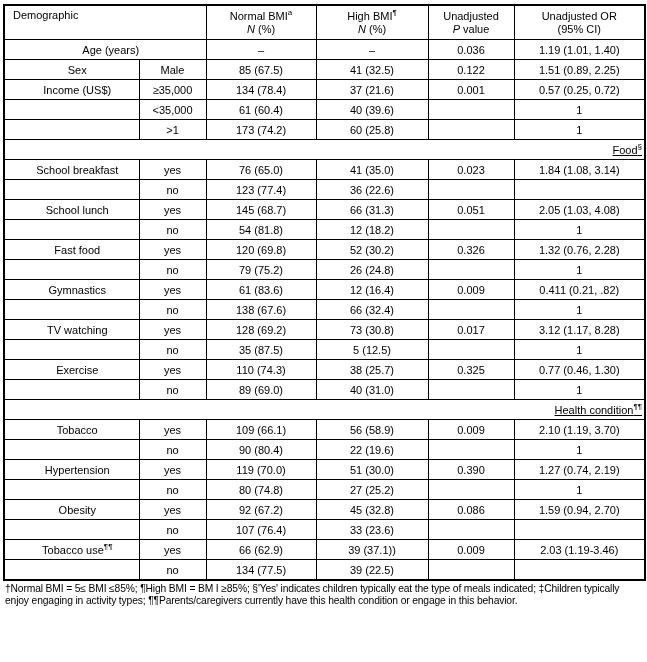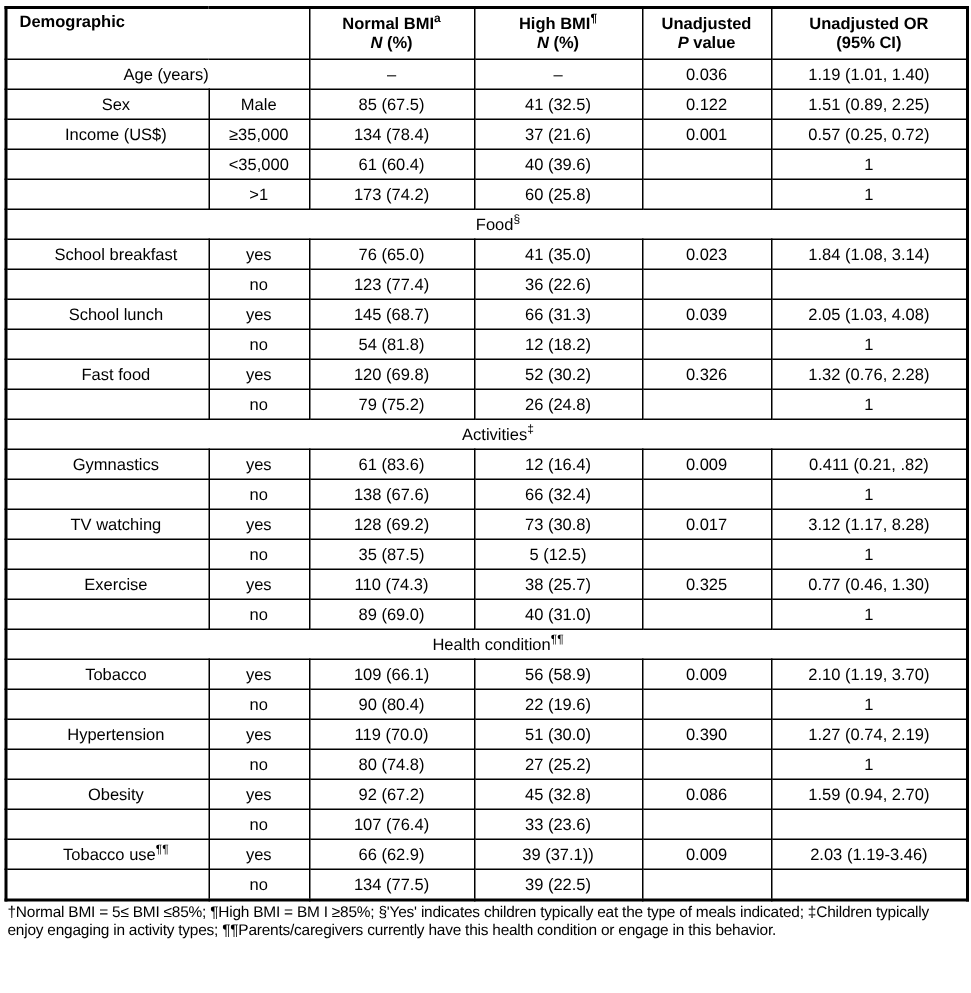--- a/index.html
+++ b/index.html
@@ -1,24 +1,24 @@
 <!DOCTYPE html>
 <html><head>
 <meta charset="utf-8">
 <style>
   html,body{margin:0;padding:0;background:#fff;}
   body{width:647px;height:662px;font-family:"Liberation Sans",sans-serif;color:#000;overflow:hidden;}
   .page{padding:4px 0 0 3px;}
   table{border-collapse:collapse;table-layout:fixed;width:641px;border:2px solid #000;}
   th,td{border:1px solid #000;font-size:11px;height:19px;padding:0 2px;text-align:center;
         vertical-align:middle;white-space:nowrap;overflow:hidden;}
-  thead th{font-weight:bold;height:30px;line-height:13px;vertical-align:middle;}
+  thead th{font-weight:normal;height:30px;line-height:13px;vertical-align:middle;}
   th.left{text-align:left;padding-left:8px;vertical-align:top;padding-top:3px;}
   td.label{text-align:center;padding-left:13px;}
-  td.section-label{text-align:center;padding-left:17px;}
+  td.section-label{text-align:right;padding-left:17px;text-decoration:underline;}
   sup{font-size:8px;line-height:0;}
   i{font-style:italic;}
   .footnote{font-size:10.3px;line-height:11.6px;letter-spacing:-0.15px;
             margin:2px 2px 0 2px;width:640px;white-space:normal;}
 </style>
 </head>
 <body>
 
 <div class="page">
   <table>
@@ -110,21 +110,21 @@
           <td><span>123 (77.4)</span></td>
           <td><span>36 (22.6)</span></td>
           <td><span></span></td>
           <td><span></span></td>
         </tr>
         <tr>
           <td class="label"><span>School lunch</span></td>
           <td><span>yes</span></td>
           <td><span>145 (68.7)</span></td>
           <td><span>66 (31.3)</span></td>
-          <td><span>0.039</span></td>
+          <td><span>0.051</span></td>
           <td><span>2.05 (1.03, 4.08)</span></td>
         </tr>
         <tr>
           <td class="label"><span></span></td>
           <td><span>no</span></td>
           <td><span>54 (81.8)</span></td>
           <td><span>12 (18.2)</span></td>
           <td><span></span></td>
           <td><span>1</span></td>
         </tr>
@@ -136,23 +136,20 @@
           <td><span>0.326</span></td>
           <td><span>1.32 (0.76, 2.28)</span></td>
         </tr>
         <tr>
           <td class="label"><span></span></td>
           <td><span>no</span></td>
           <td><span>79 (75.2)</span></td>
           <td><span>26 (24.8)</span></td>
           <td><span></span></td>
           <td><span>1</span></td>
-        </tr>
-        <tr>
-          <td class="section-label" colspan="6"><span>Activities</span><sup>‡</sup></td>
         </tr>
         <tr>
           <td class="label"><span>Gymnastics</span></td>
           <td><span>yes</span></td>
           <td><span>61 (83.6)</span></td>
           <td><span>12 (16.4)</span></td>
           <td><span>0.009</span></td>
           <td><span>0.411 (0.21, .82)</span></td>
         </tr>
         <tr>

